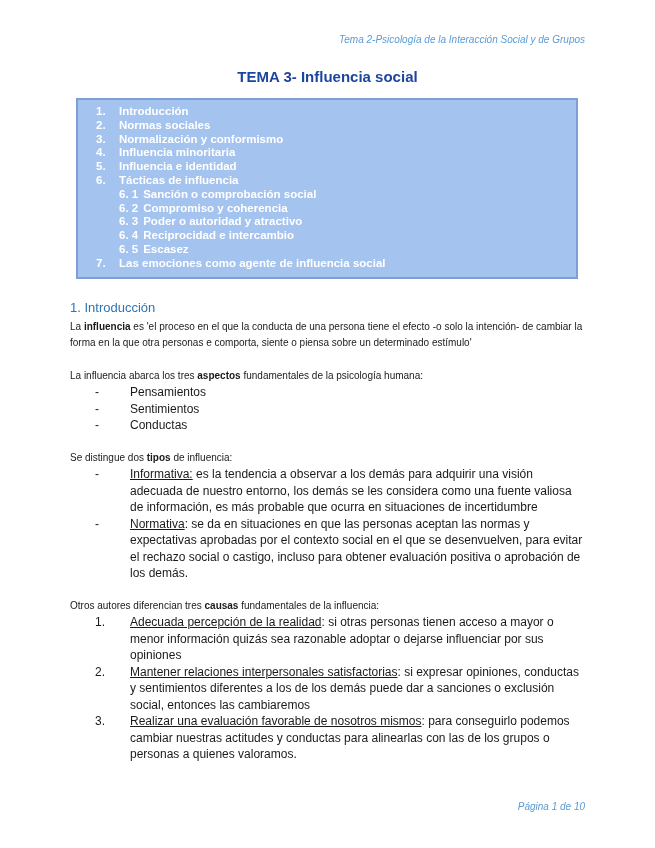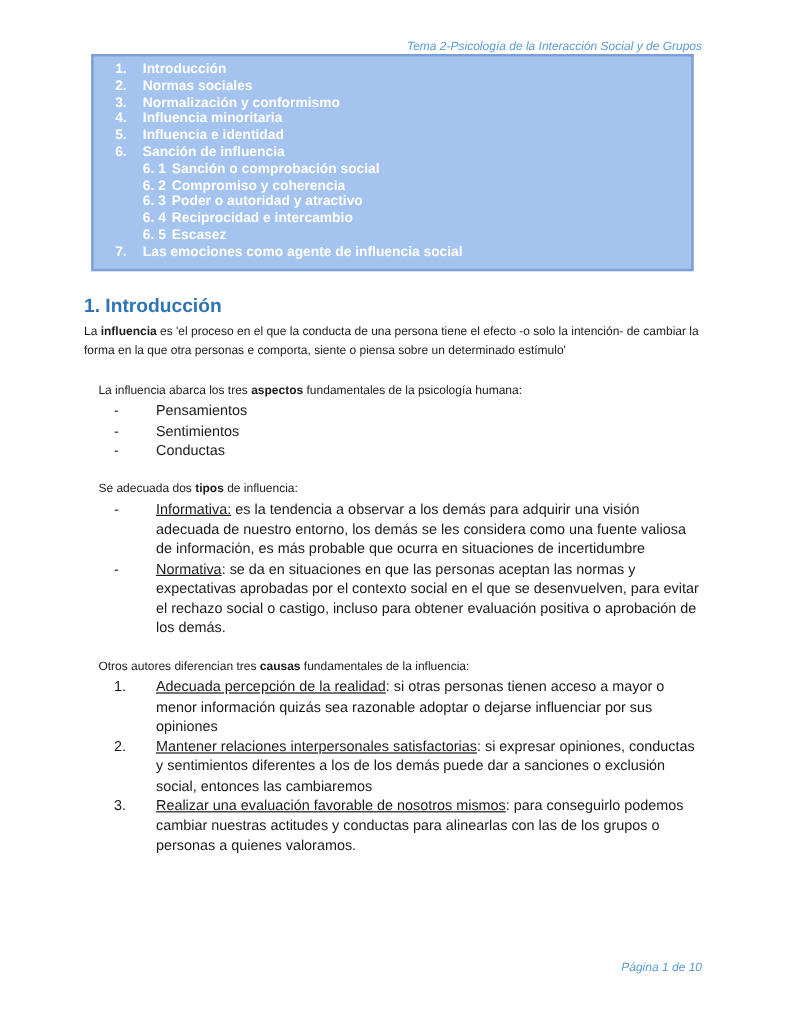--- a/index.html
+++ b/index.html
@@ -36,25 +36,25 @@
     color:var(--toc-text);
     font-weight:bold;font-size:11.5px;line-height:13.8px;
     padding:5px 8px 6px 18px;
     margin:0 7px 0 6px;
   }
   .toc-row{display:flex;}
   .toc-num{width:23px;flex:none;}
   .toc-row.sub{margin-left:23px;align-items:flex-end;}
   .toc-row.sub .toc-num{width:auto;margin-right:5px;}
   h2{
-    font-size:16px;font-weight:bold;color:var(--heading-blue);
+    font-size:13px;font-weight:normal;color:var(--heading-blue);
     margin:21px 0 4px 0;
   }
   p{margin:0 0 16px 0;font-size:10px;line-height:16.5px;}
-  p.tight{margin-bottom:0;margin-left:12px;}
+  p.tight{margin-bottom:0;}
   .list{margin:0 0 16px 0;}
   .list.last{margin-bottom:0;}
   .li{display:flex;font-size:12px;line-height:16.5px;margin-left:25px;}
   .marker{width:23px;flex:none;}
   .li-text{flex:1;margin-left:12px;}
   .li-text u, u{text-decoration:underline;text-underline-offset:1px;}
   .footer{
     position:absolute;right:70px;bottom:36px;
     font-size:10px;font-style:italic;color:var(--header-blue);
   }
@@ -62,20 +62,21 @@
 </head>
 <body>
 
 <div class="page">
 
   <div class="hdr">
     <span>Tema 2-</span>
     <span>Psicología de la Interacción Social y de Grupos</span>
   </div>
 
+  <div class="doc-title">TEMA 3- Influencia social</div>
 
   <div class="toc">
     <div class="toc-row">
       <span class="toc-num">1.</span>
       <span class="toc-label">Introducción</span>
     </div>
     <div class="toc-row">
       <span class="toc-num">2.</span>
       <span class="toc-label">Normas sociales</span>
     </div>
@@ -86,21 +87,21 @@
     <div class="toc-row">
       <span class="toc-num">4.</span>
       <span class="toc-label">Influencia minoritaria</span>
     </div>
     <div class="toc-row">
       <span class="toc-num">5.</span>
       <span class="toc-label">Influencia e identidad</span>
     </div>
     <div class="toc-row">
       <span class="toc-num">6.</span>
-      <span class="toc-label">Sanción de influencia</span>
+      <span class="toc-label">Tácticas de influencia</span>
     </div>
     <div class="toc-row sub">
       <span class="toc-num">6. 1</span>
       <span class="toc-label">Sanción o comprobación social</span>
     </div>
     <div class="toc-row sub">
       <span class="toc-num">6. 2</span>
       <span class="toc-label">Compromiso y coherencia</span>
     </div>
     <div class="toc-row sub">
@@ -135,21 +136,21 @@
       <span class="marker">-</span>
       <div class="li-text">Sentimientos</div>
     </div>
     <div class="li">
       <span class="marker">-</span>
       <div class="li-text">Conductas</div>
     </div>
   </div>
 
 
-  <p class="tight"><span>Se adecuada dos </span><b>tipos</b><span> de influencia:</span></p>
+  <p class="tight"><span>Se distingue dos </span><b>tipos</b><span> de influencia:</span></p>
   <div class="list">
     <div class="li">
       <span class="marker">-</span>
       <div class="li-text"><u>Informativa:</u><span> es la tendencia a observar a los demás para adquirir una visión adecuada de nuestro entorno, los demás se les considera como una fuente valiosa de información, es más probable que ocurra en situaciones de incertidumbre</span></div>
     </div>
     <div class="li">
       <span class="marker">-</span>
       <div class="li-text"><u>Normativa</u><span>: se da en situaciones en que las personas aceptan las normas y expectativas aprobadas por el contexto social en el que se desenvuelven, para evitar el rechazo social o castigo, incluso para obtener evaluación positiva o aprobación de los demás.</span></div>
     </div>
   </div>

